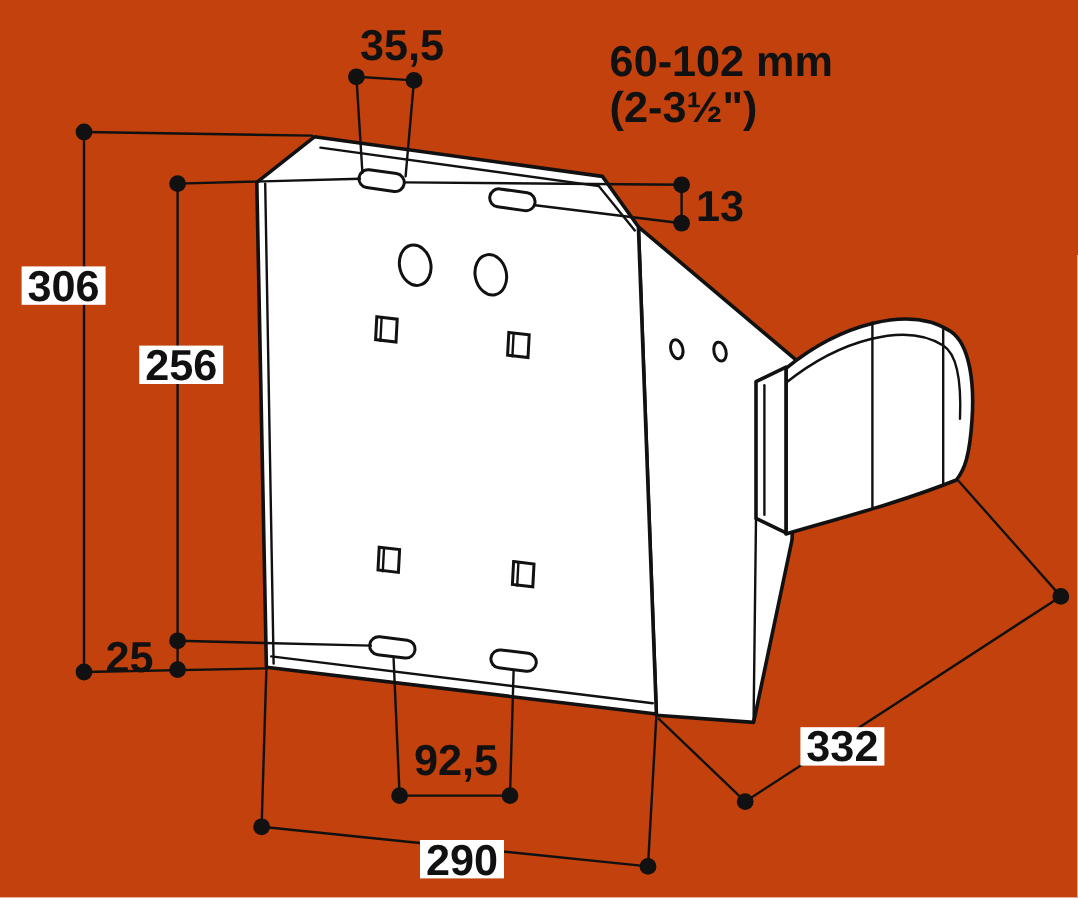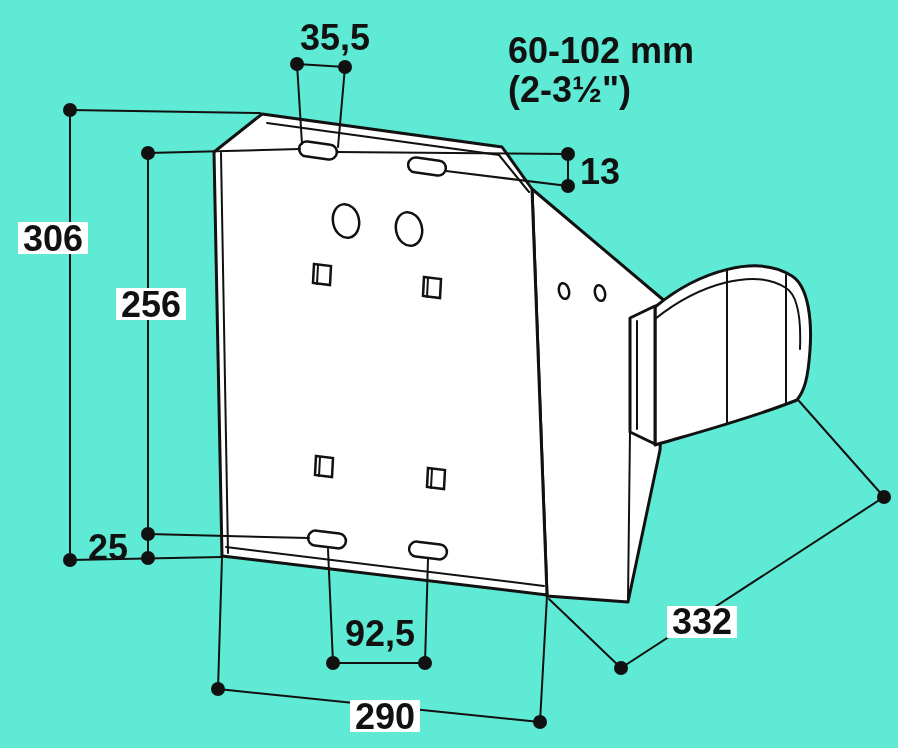--- a/index.html
+++ b/index.html
@@ -1,20 +1,20 @@
 <!DOCTYPE html>
 <html><head>
 <meta charset="utf-8">
 <style>
   html, body { margin: 0; padding: 0; background: #ffffff; }
   #stage {
     position: relative;
     width: 898px;
     height: 748px;
-    background: #5eead4;
+    background: #c2410c;
     font-family: "Liberation Sans", sans-serif;
     overflow: hidden;
   }
   svg { display: block; }
   .outline  { fill: #ffffff; stroke: #111111; stroke-width: 3; stroke-linejoin: round; }
   .thin     { fill: none;    stroke: #111111; stroke-width: 2; stroke-linecap: round; }
   .hole     { fill: #ffffff; stroke: #111111; stroke-width: 2.5; }
   .dim      { fill: none;    stroke: #111111; stroke-width: 2; stroke-linecap: round; }
   .dot      { fill: #111111; stroke: none; }
   .mask     { fill: #ffffff; stroke: none; }

